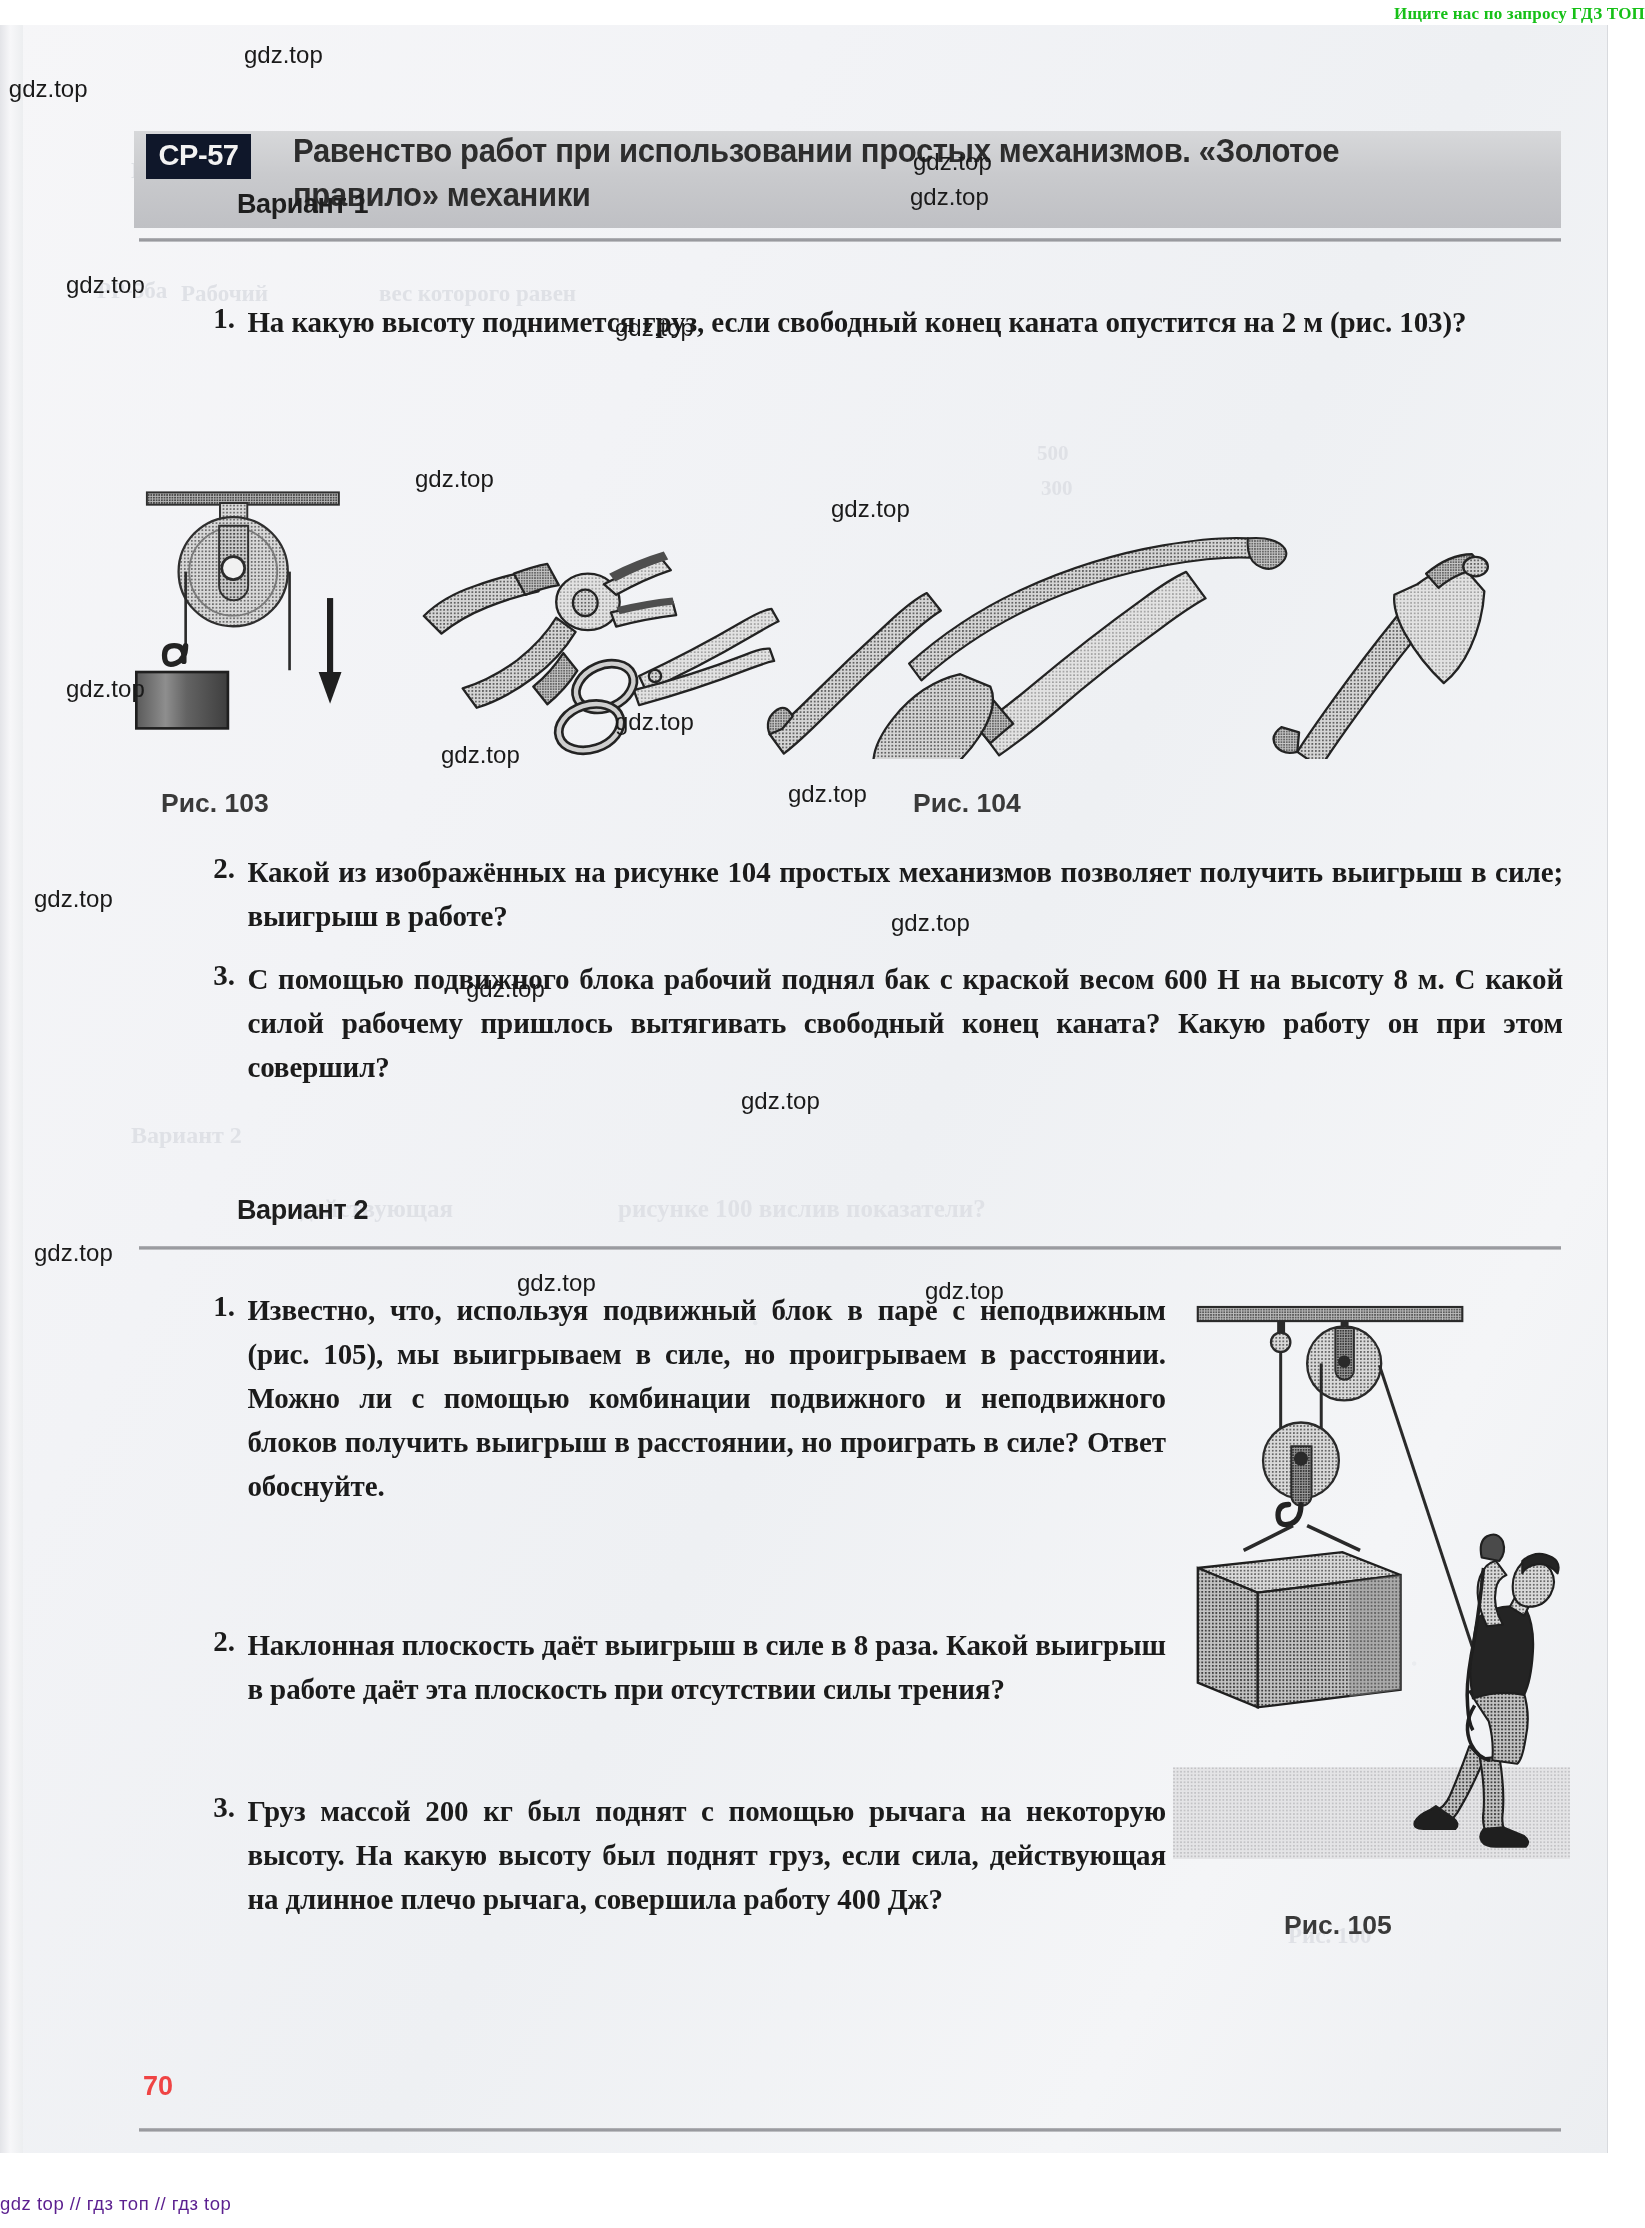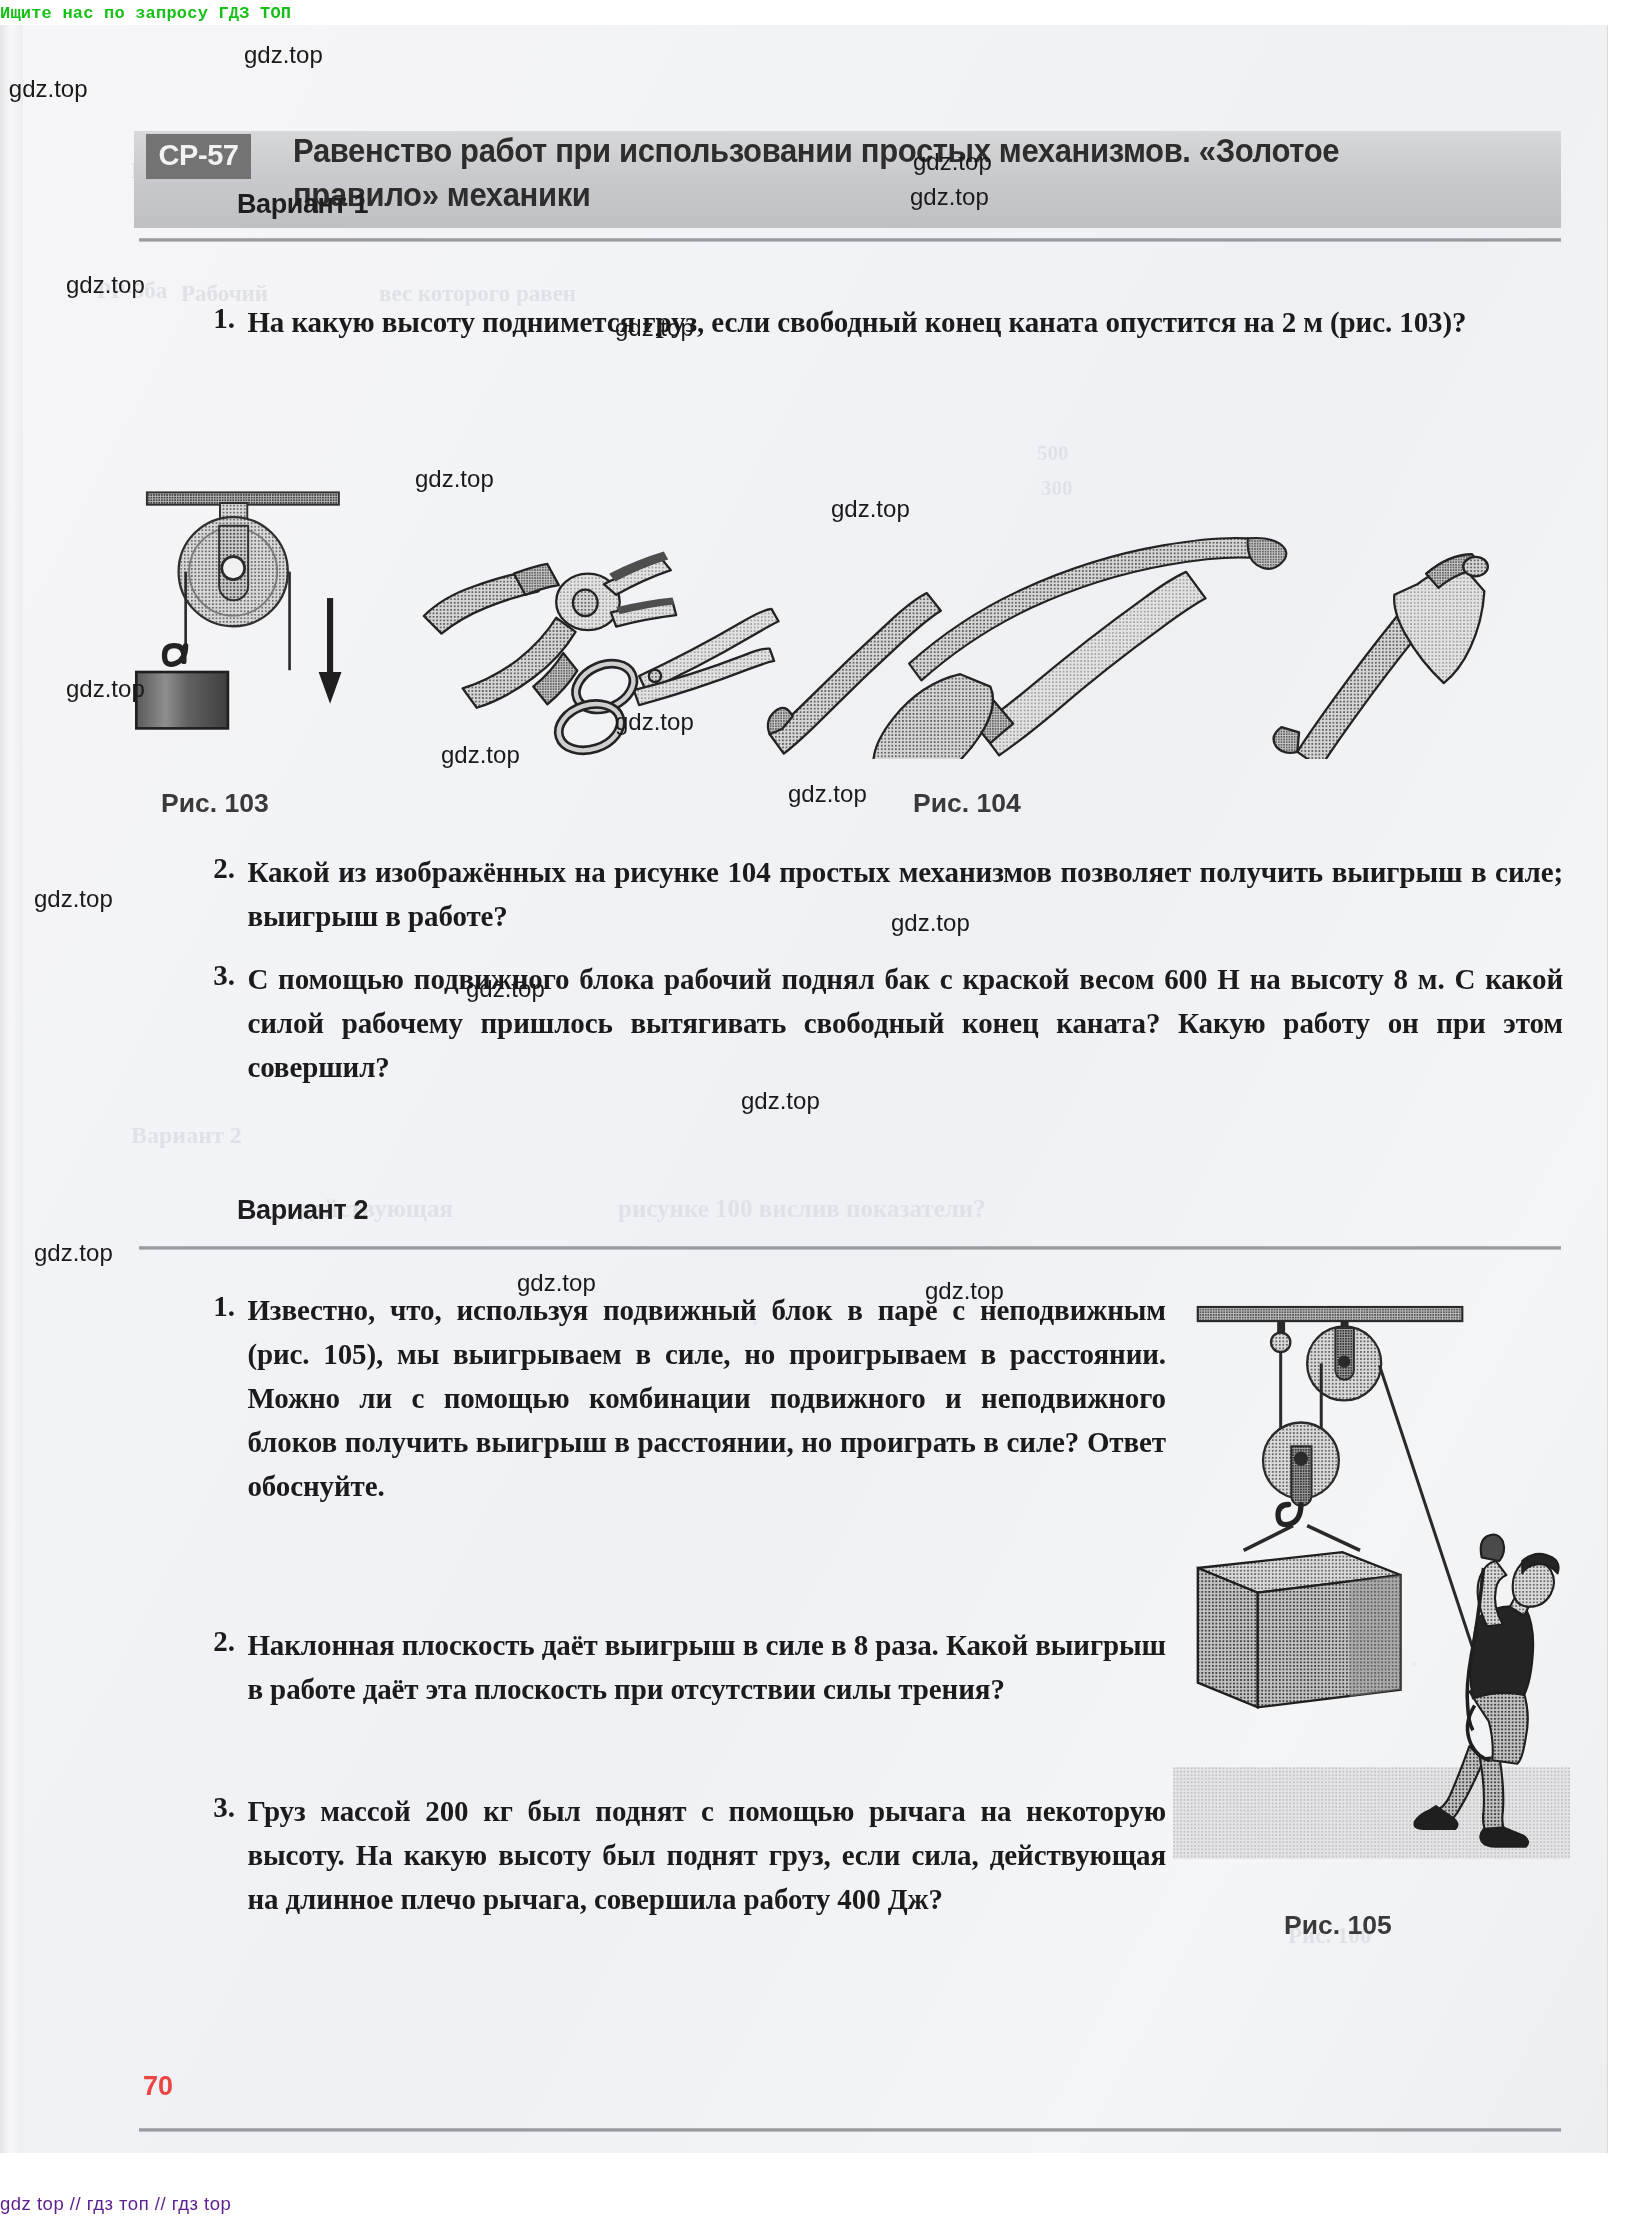--- a/index.html
+++ b/index.html
@@ -33,33 +33,33 @@
   
   .bleed{
     position:absolute;color:#dfe1e6;font-weight:700;
     font-family:"Liberation Serif",serif;
     pointer-events:none;user-select:none;white-space:nowrap;
   }
 
   
   .promo{
     position:absolute;left:0;top:3.5px;width:100%;
-    text-align:left;color:#16c017;
-    font-family:Liberation Mono, monospace;
+    text-align:right;color:#16c017;
+    font-family:Liberation Serif, serif;
     font-size:17px;font-weight:600;letter-spacing:0.2px;
   }
 
   
   .head-bar{
     position:absolute;left:134px;top:131px;width:1427px;height:97px;
     background:linear-gradient(180deg,#d7d8da 0%,#c9cacd 45%,#bfc0c4 100%);
   }
   .head-tag{
     position:absolute;left:146px;top:134px;
-    background:#737373;color:#f2f2f2;
+    background:#0f172a;color:#f2f2f2;
     font-family:"Liberation Sans",sans-serif;
     font-weight:700;font-size:29px;letter-spacing:-0.4px;
     padding:7px 12.4px 8.8px 12.4px;
     line-height:1;
   }
   .head-title{
     position:absolute;left:293px;top:129px;width:1147px;
     font-family:"Liberation Sans",sans-serif;
     font-weight:700;font-size:33px;line-height:1.34;
     color:#2d2d2d;letter-spacing:-0.4px;

